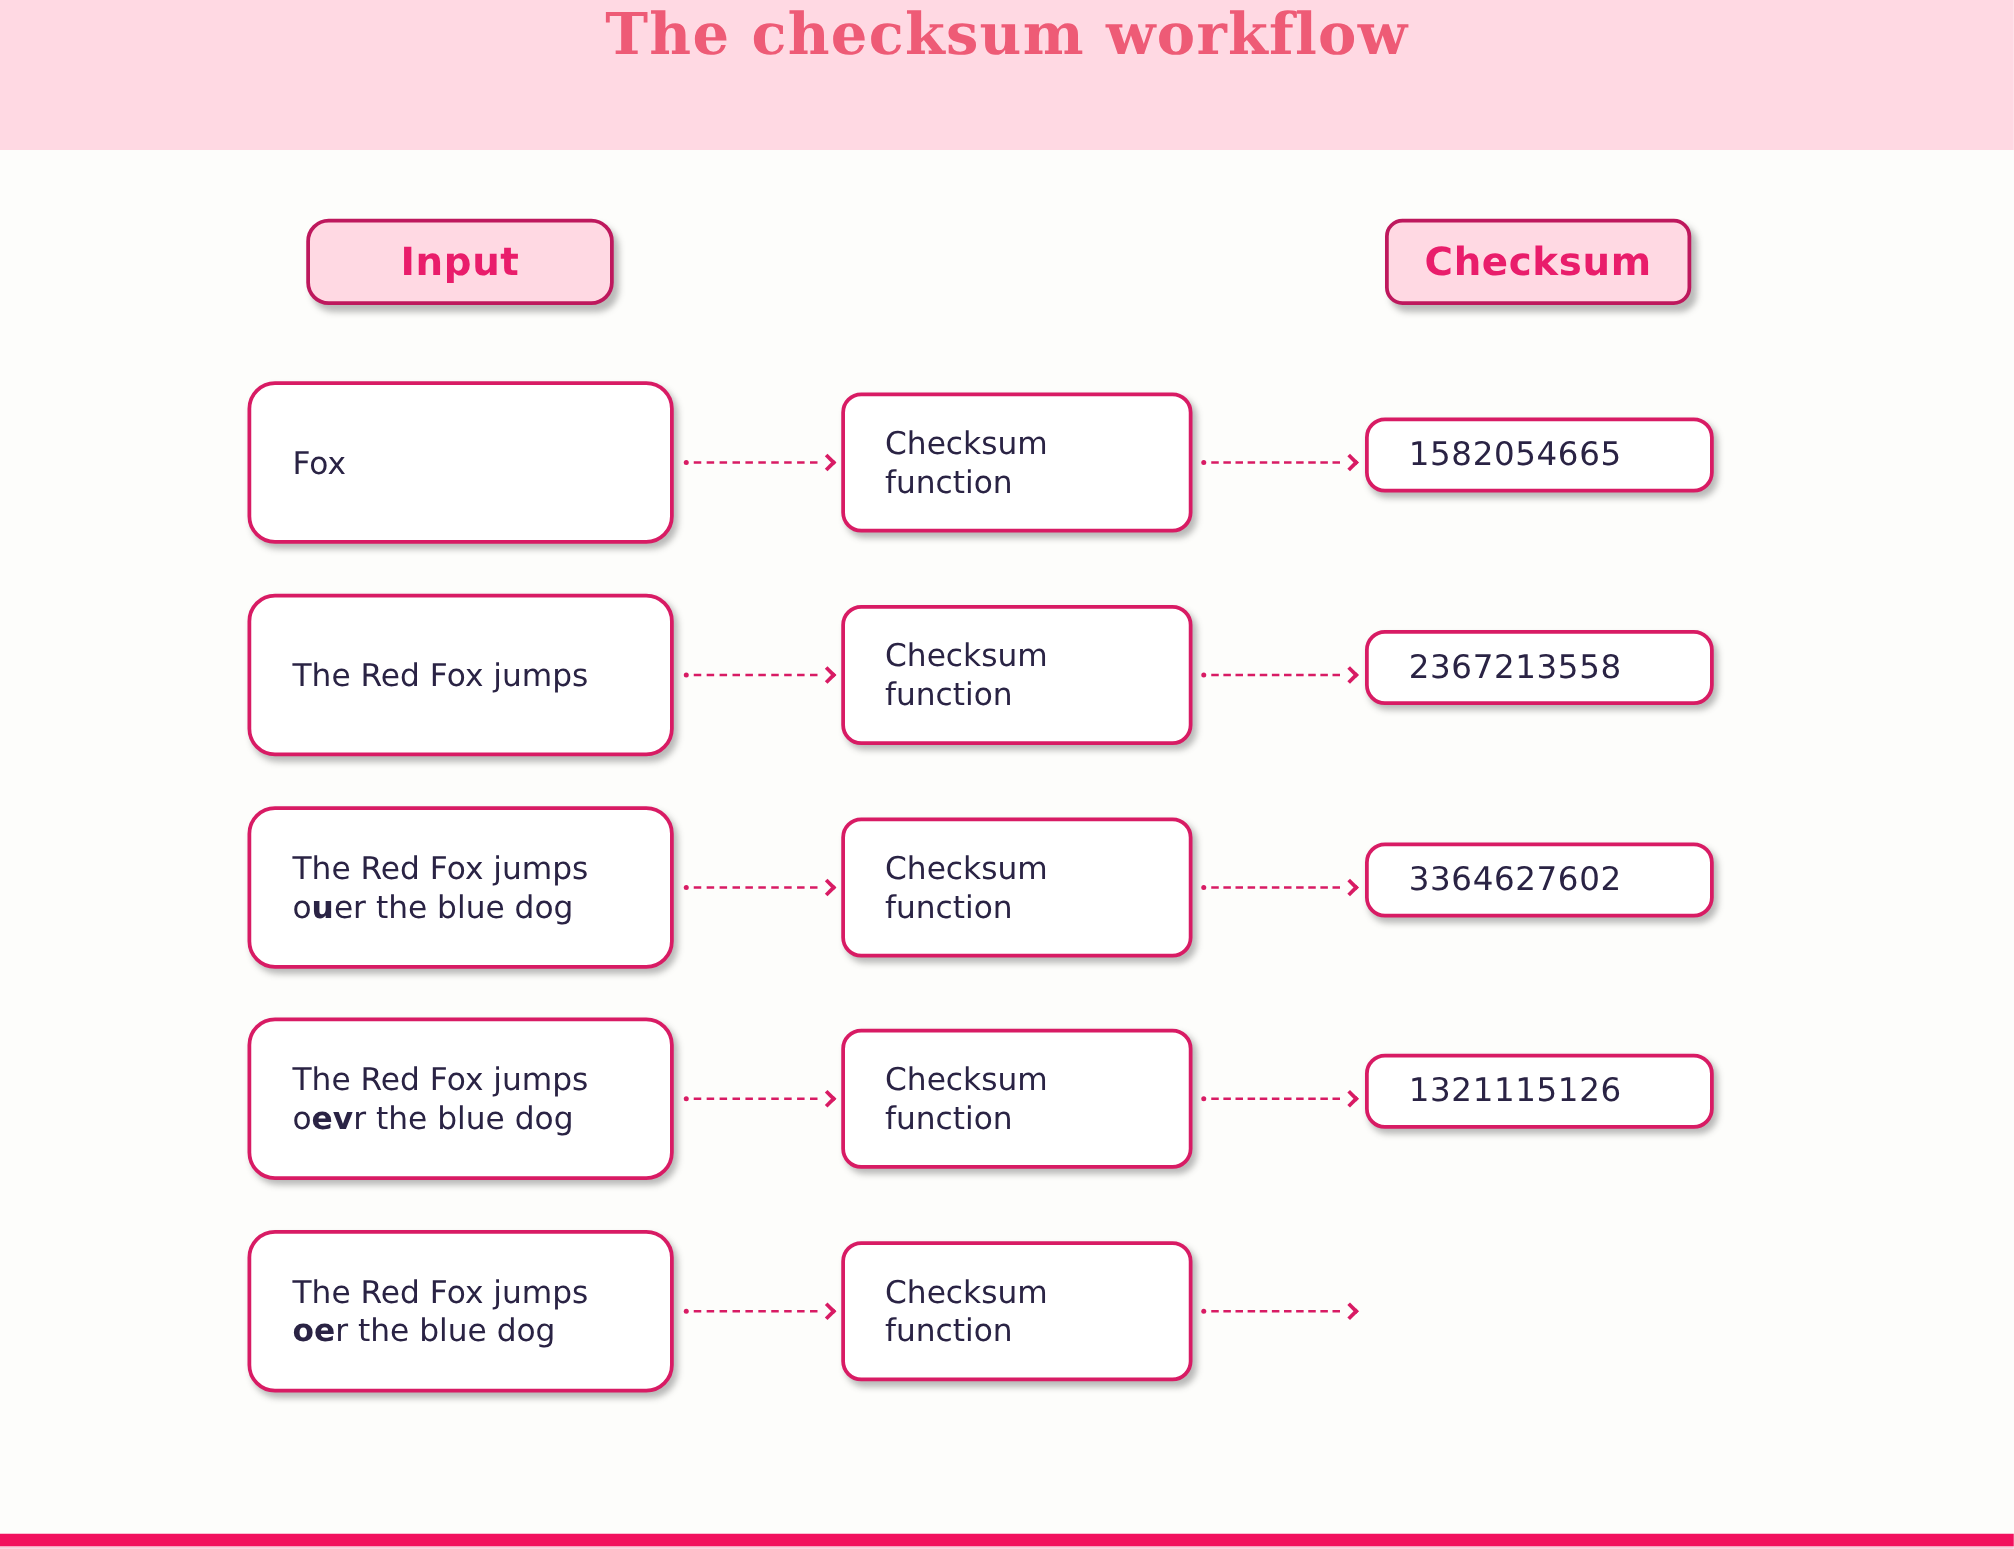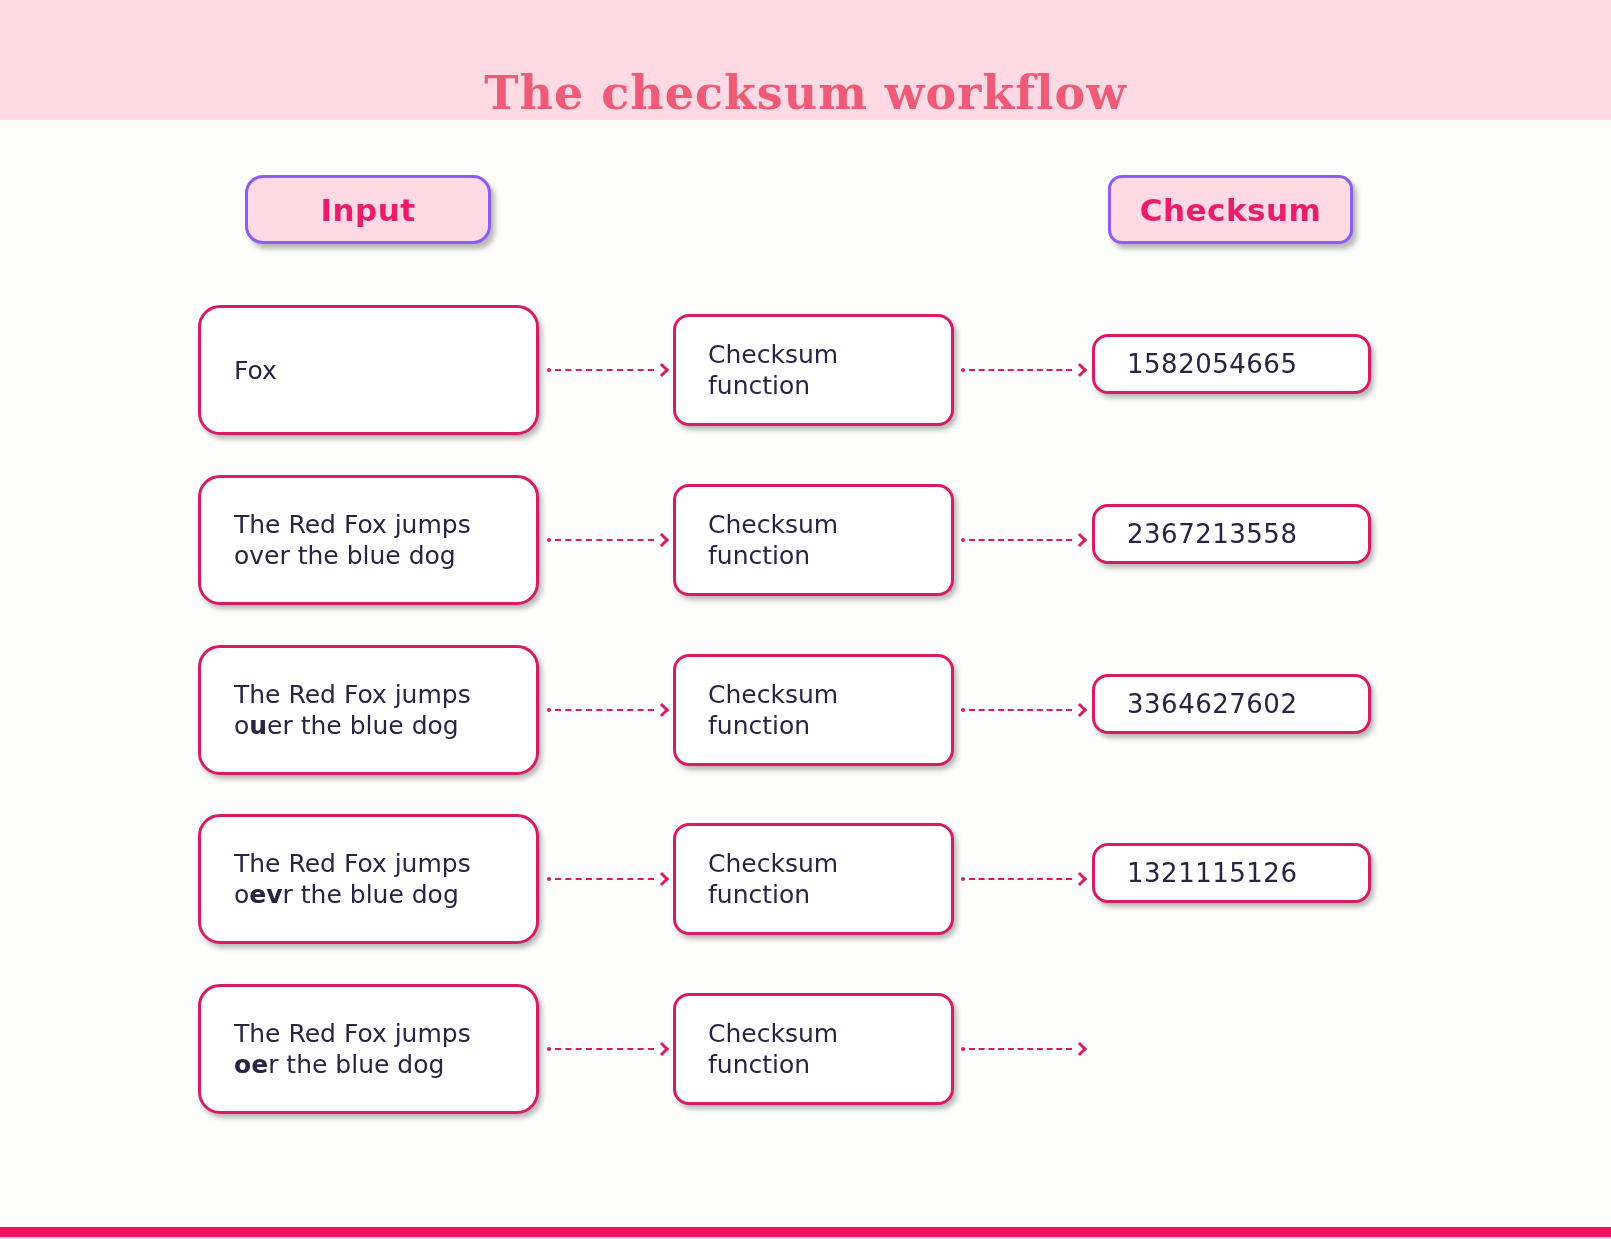--- a/index.html
+++ b/index.html
@@ -9,36 +9,36 @@
     background:#fdfdfb;
     position:relative;
     overflow:hidden;
   }
   .stage { position:absolute; inset:0; }
 
   
   .band {
     position:absolute; left:0; top:0; width:1611px; height:120px;
     background:#ffd9e3;
-    display:flex; align-items:flex-end; justify-content:center;
+    display:flex; align-items:flex-start; justify-content:center;
   }
   .title {
     font-family:"DejaVu Serif", serif;
     font-weight:bold;
     font-size:46px;
     color:#ee5b76;
     letter-spacing:1px;
   }
 
   
   .pill {
     position:absolute;
     height:69px;
     background:#ffd9e3;
-    border:3px solid #8b5cf6;
+    border:3px solid #be185d;
     border-radius:18px;
     box-shadow:4px 5px 5px rgba(60,60,60,0.35);
     display:flex; align-items:center; justify-content:center;
     font-size:31px;
     font-weight:600;
     color:#e91d6b;
     letter-spacing:0.5px;
   }
   .pill-input    { left:245px; top:175px; width:246px; }
   .pill-checksum { left:1108px; top:175px; width:245px;border-radius:14px; }
@@ -140,21 +140,20 @@
     <span class="dot"></span>
       <span class="dash"></span>
       <span class="head"></span>
   </div>
   <div class="box value-box" style="top:334px">
     <div>1582054665</div>
   </div>
 
   <div class="box input-box" style="top:475px">
     <div><span>The Red Fox jumps</span></div>
-    <div><span>over the blue dog</span><b></b><span></span></div>
   </div>
   <div class="arrow arrow-1" style="top:533px">
     <span class="dot"></span>
       <span class="dash"></span>
       <span class="head"></span>
   </div>
   <div class="box func-box" style="top:484px">
     <div>Checksum function</div>
   </div>
   <div class="arrow arrow-2" style="top:533px">

